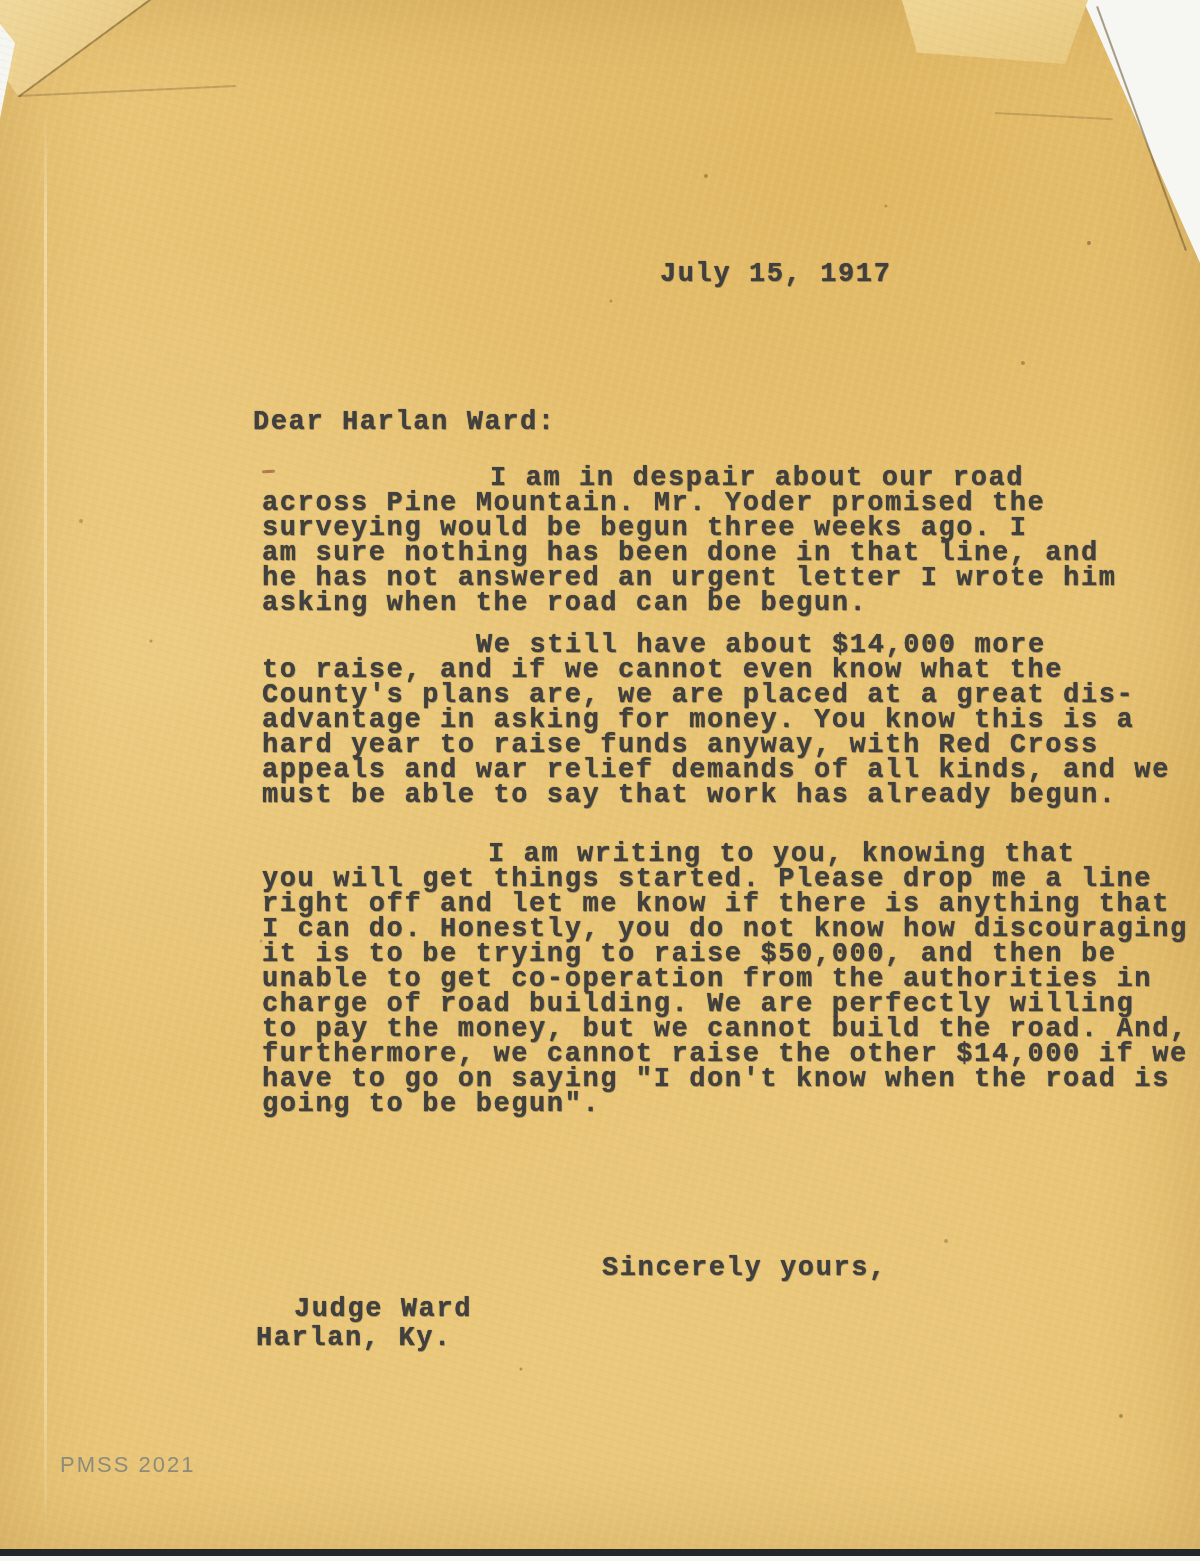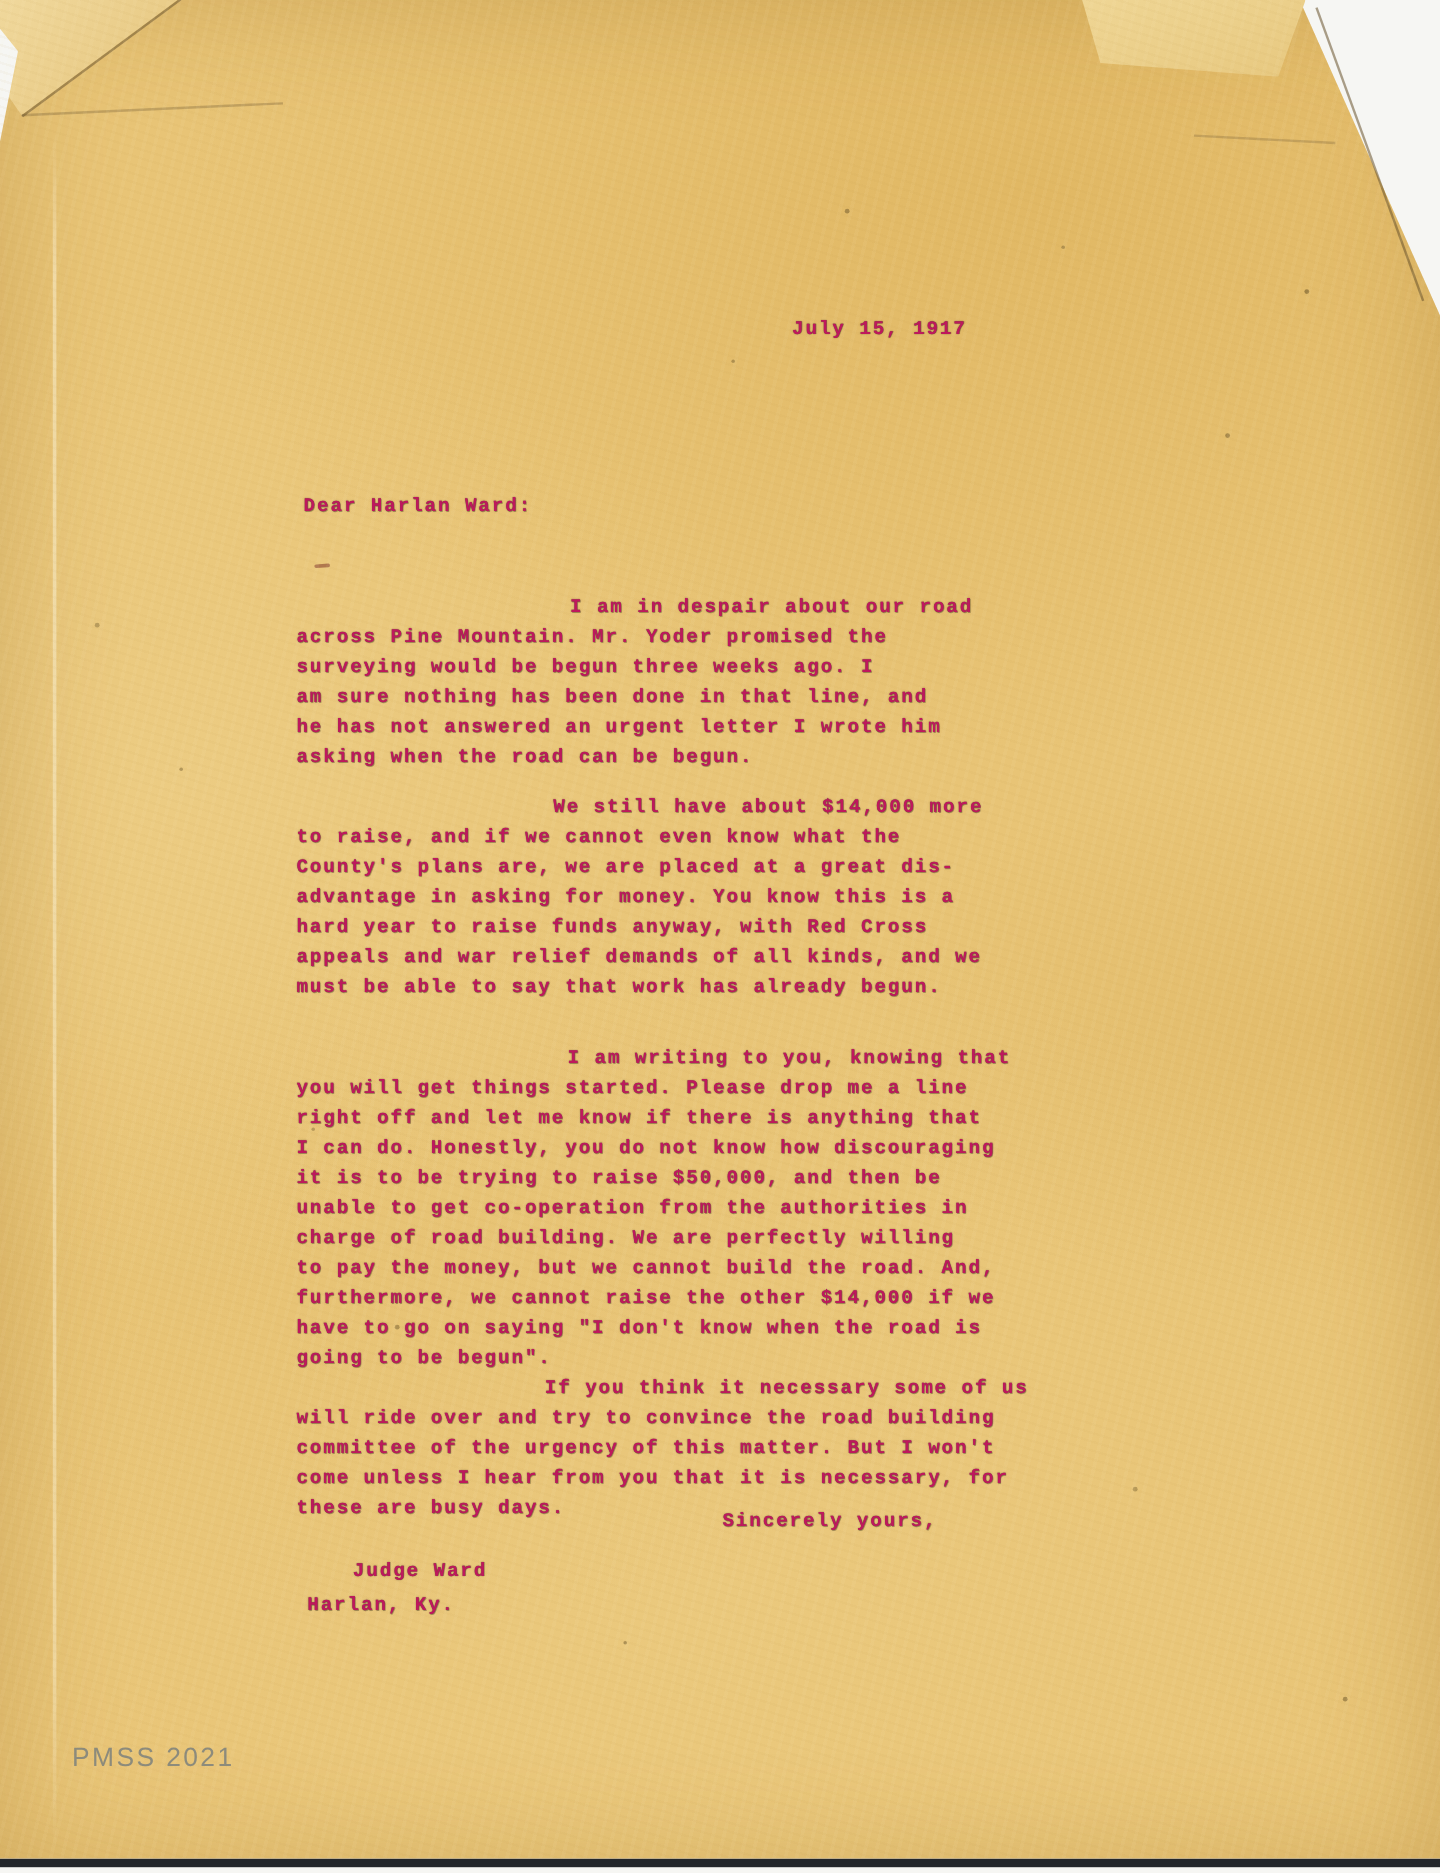--- a/index.html
+++ b/index.html
@@ -76,30 +76,30 @@
   .stray-dash{position:absolute;left:262px;top:470px;width:13px;height:3px;
     background:rgba(128,52,40,0.55);border-radius:2px;transform:rotate(-4deg);}
 
   .scan-bottom{position:absolute;left:0;top:1549px;width:1200px;height:7px;background:#23262b;}
 
   
   .type{
     position:absolute;
     font-family:"Liberation Mono","DejaVu Sans Mono",monospace;
     font-weight:700;
-    font-size:16px;
+    font-size:27px;
     line-height:25px;
     letter-spacing:1.6px;
-    color:#be185d;
+    color:#404040;
     text-shadow:0 0 1px rgba(62,52,28,0.85), 0.6px 0.6px 0 rgba(62,52,28,0.35);
     white-space:pre;
   }
   .date{left:660px;top:262px;}
   .salutation{left:253px;top:410px;}
-  .para{left:247px;width:830px;margin-top:28px;}
+  .para{left:262px;width:830px;}
   .p1{top:466px;text-indent:228px;}
   .p2{top:633px;text-indent:214px;}
   .p3{top:842px;text-indent:226px;font-family:Liberation Mono, monospace;}
   .p4{top:1117px;text-indent:207px;}
   .closing{left:602px;top:1256px;}
   .sig1{left:256px;top:1297px;margin-left:38px;}
   .sig2{left:256px;top:1326px;}
 
   .watermark{
     position:absolute;left:60px;top:1452px;
@@ -148,25 +148,20 @@
 you will get things started. Please drop me a line
 right off and let me know if there is anything that
 I can do. Honestly, you do not know how discouraging
 it is to be trying to raise $50,000, and then be
 unable to get co-operation from the authorities in
 charge of road building. We are perfectly willing
 to pay the money, but we cannot build the road. And,
 furthermore, we cannot raise the other $14,000 if we
 have to go on saying "I don't know when the road is
 going to be begun".</div>
-  <div class="type para p4">If you think it necessary some of us
-will ride over and try to convince the road building
-committee of the urgency of this matter. But I won't
-come unless I hear from you that it is necessary, for
-these are busy days.</div>
 
   <div class="type closing">Sincerely yours,</div>
 
   <div class="type sig1">Judge Ward</div>
   <div class="type sig2">Harlan, Ky.</div>
 
   <div class="watermark">PMSS 2021</div>
 
   <div class="scan-bottom"></div>
 

